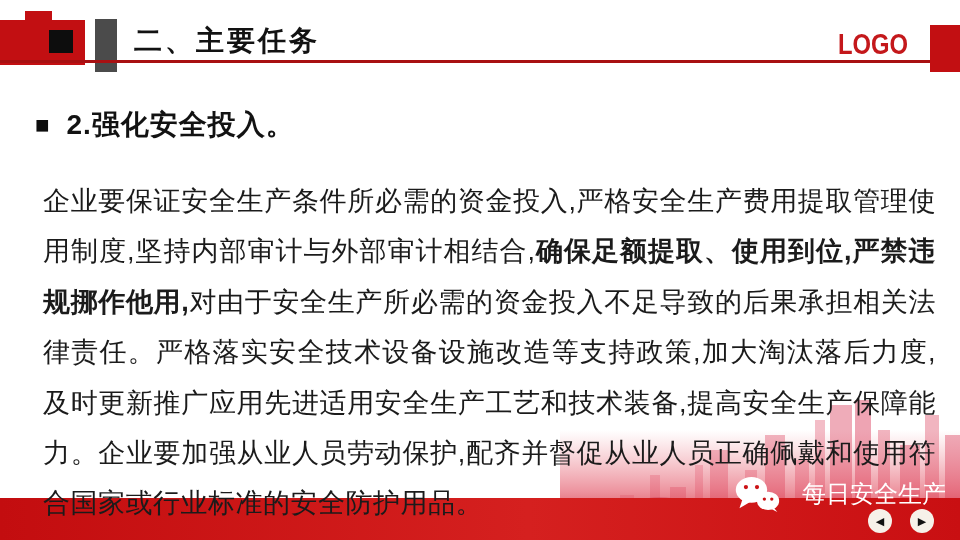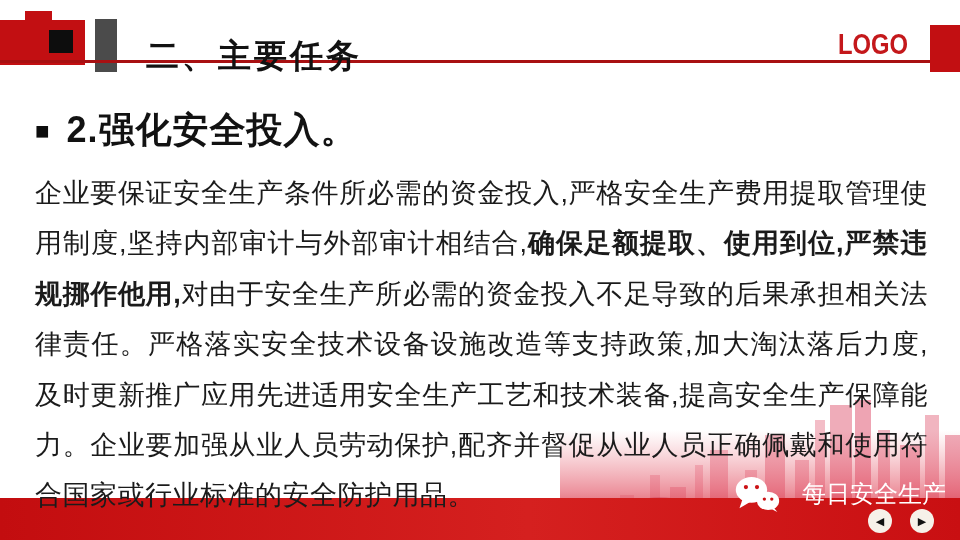--- a/index.html
+++ b/index.html
@@ -7,34 +7,34 @@
     position:relative;width:960px;height:540px;background:#ffffff;
     overflow:hidden;font-family:"Liberation Sans",sans-serif;
   }
   
   .deco-red-tab{position:absolute;left:25px;top:11px;width:27px;height:14px;background:#c20f12;}
   .deco-red-main{position:absolute;left:0;top:20px;width:85px;height:45px;background:#c20f12;}
   .deco-black-sq{position:absolute;left:49px;top:30px;width:24px;height:23px;background:#0d0d0d;}
   .deco-gray{position:absolute;left:95px;top:19px;width:22px;height:53px;background:#4b4b4b;}
   .header-line{position:absolute;left:0;top:60px;width:930px;height:3px;background:#a81012;}
   .slide-title{
-    position:absolute;left:134px;top:22px;margin:12px;
-    font-size:33px;font-weight:bold;color:#121212;letter-spacing:3px;white-space:nowrap;
+    position:absolute;left:134px;top:22px;margin:0;
+    font-size:28px;font-weight:bold;color:#121212;letter-spacing:3px;white-space:nowrap;
   }
   .logo{
     position:absolute;left:838px;top:28px;font-size:29px;font-weight:bold;
     color:#c4181b;letter-spacing:0px;transform:scaleX(.82);transform-origin:left top;white-space:nowrap;
   }
   .corner-red{position:absolute;left:930px;top:25px;width:30px;height:47px;background:#c20f12;}
   
   .subheading{position:absolute;left:35px;top:106px;display:flex;align-items:center;gap:17px;z-index:4;}
   .subheading .bullet{font-size:24px;color:#0d0d0d;line-height:1;}
-  .subheading .sub-text{font-size:36px;font-weight:bold;color:#121212;letter-spacing:1px;}
+  .subheading .sub-text{font-size:28px;font-weight:bold;color:#121212;letter-spacing:1px;}
   .body-text{
-    position:absolute;left:35px;top:168px;width:893px;margin:0;z-index:4;
+    position:absolute;left:35px;top:168px;width:893px;margin:8px;z-index:4;
     font-size:27px;line-height:50.4px;color:#1b1b1b;
     text-align:justify;text-justify:inter-ideograph;letter-spacing:.5px;
   }
   .body-text .bold{font-weight:bold;}
   
   .skyline{position:absolute;right:0;bottom:0;width:400px;height:165px;z-index:1;}
   .footer-band{
     position:absolute;left:0;bottom:0;width:100%;height:42px;z-index:2;
     background:linear-gradient(90deg,#c30d0f 0%,#d5201f 55%,#c90f12 100%);
   }

